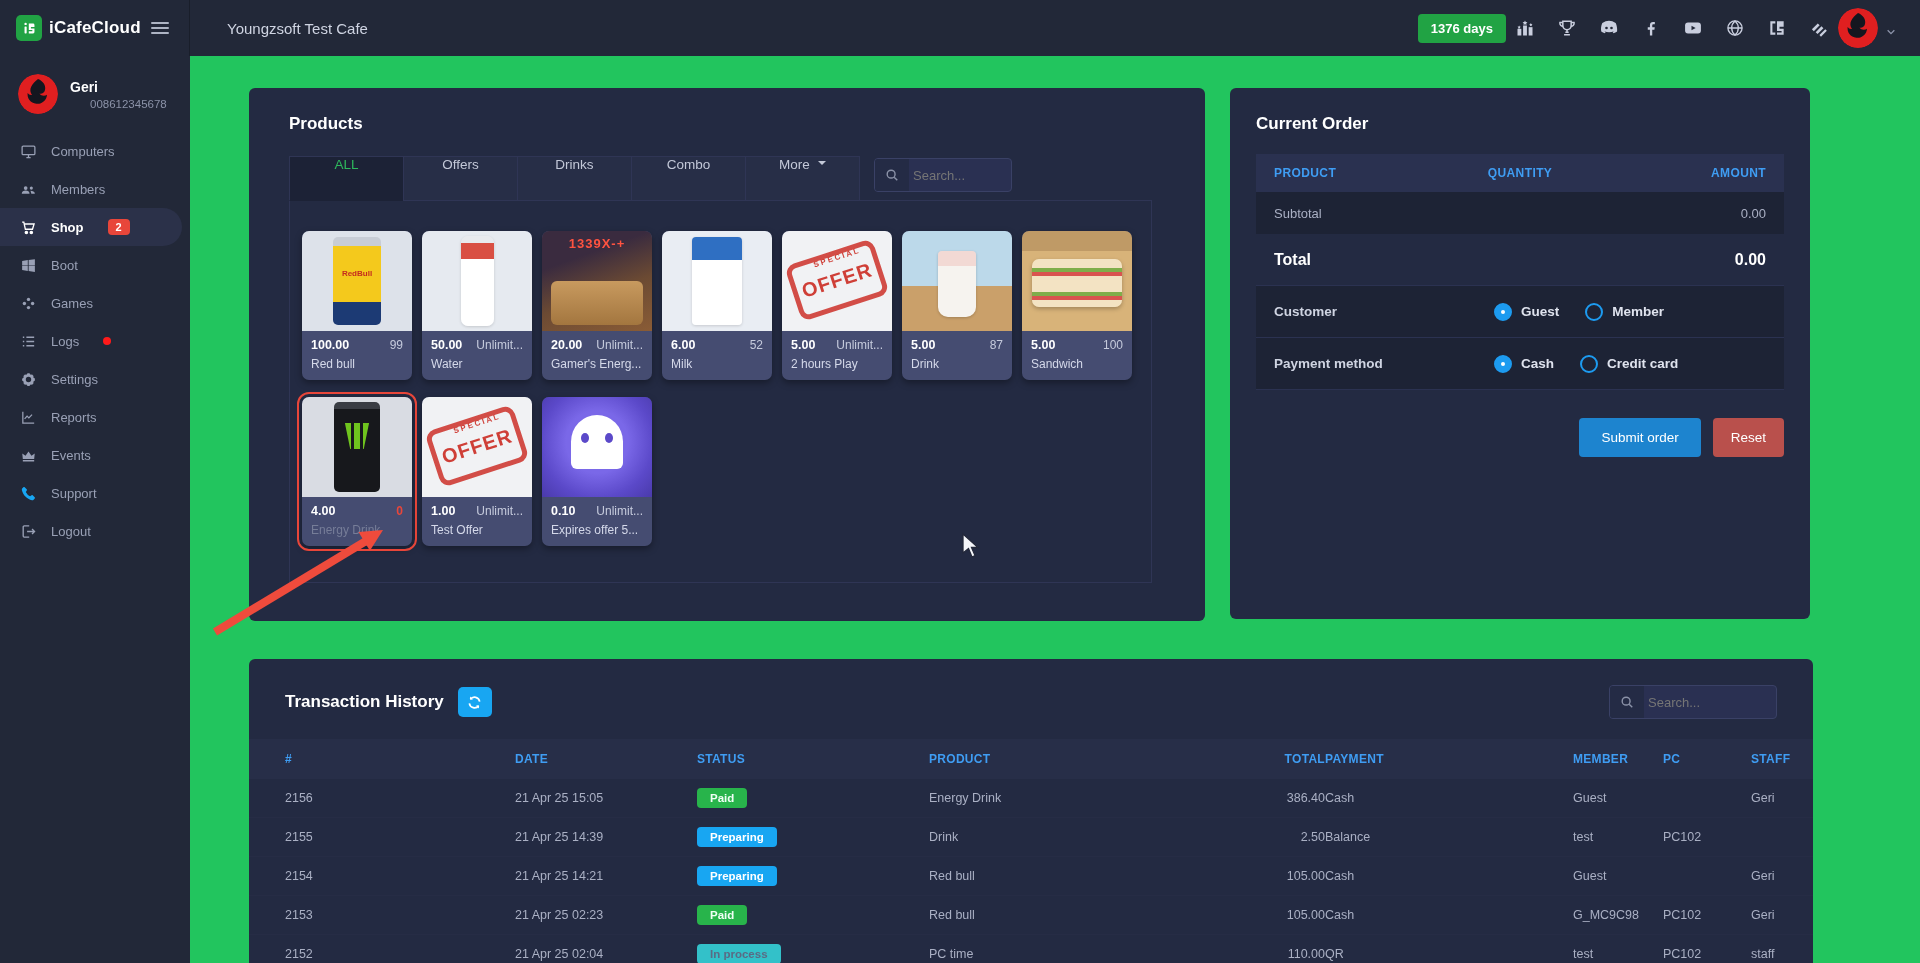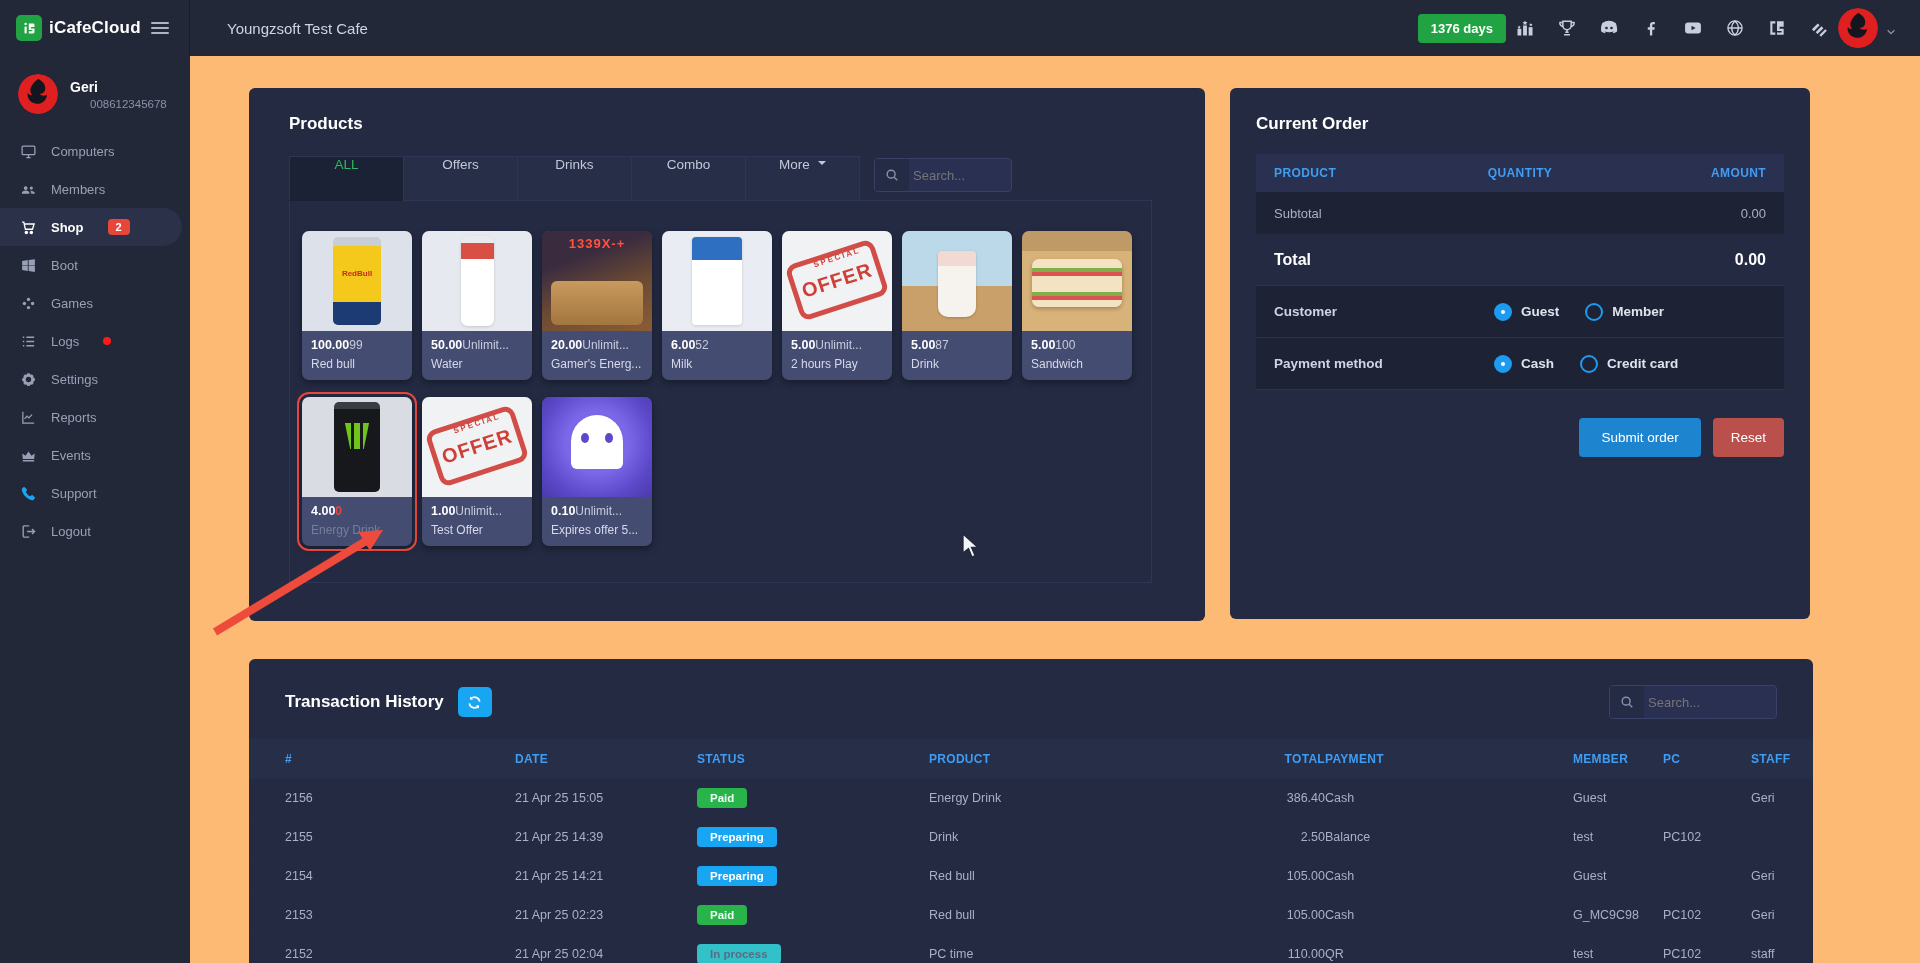--- a/index.html
+++ b/index.html
@@ -30,21 +30,21 @@
   .pf-name { font-weight:bold; color:#fff; font-size:14px; }
   .pf-phone { color:#8b92a8; font-size:11.5px; margin-top:3px;margin-left:20px; }
   .nav { margin-top:6px; }
   .nav-item { display:flex; align-items:center; gap:14px; height:38px; padding:0 20px; color:#99a0b5; font-size:13px; cursor:pointer; }
   .nav-item svg { width:17px; height:17px; flex:0 0 auto; }
   .nav-item.active { background:#2b3149; border-radius:0 22px 22px 0; color:#fff; font-weight:bold; margin-right:8px; }
   .nav-badge { background:#e8463a; color:#fff; font-size:11px; font-weight:bold; border-radius:4px; padding:2px 8px; margin-left:10px; }
   .nav-dot { width:8px; height:8px; border-radius:50%; background:#ff1a1a; margin-left:10px; }
   .nav-item .accent { color:#18a6f2; }
   
-  .main { position:absolute; left:190px; top:56px; right:0; bottom:0; background:#fdba74; overflow:hidden; }
+  .main { position:absolute; left:190px; top:56px; right:0; bottom:0; background:#22c55e; overflow:hidden; }
   .panel { background:#232a42; border-radius:6px; position:absolute; }
   .panel-title { font-size:17px; font-weight:bold; color:#fff; margin:0; }
   
   .products-panel { left:59px; top:32px; width:956px; height:533px; padding:26px 40px; }
   .tabs-row { display:flex; margin-top:22px; align-items:flex-start; }
   .tabs { display:flex; }
   .tab { width:115px; height:45px; display:flex; align-items:flex-start; justify-content:center; font-size:13.5px; color:#c3c8d8; background:#272e47; border:1px solid #2f3555; margin-left:-1px; cursor:pointer; }
   .tab:first-child { margin-left:0; }
   .tab.active { background:#1c2236; color:#2eb85c; border-bottom-color:#1c2236; }
   .caret { width:0; height:0; border:4px solid transparent; border-top-color:#c3c8d8; margin-left:8px; margin-top:4px; }
@@ -53,21 +53,21 @@
   .search .sic svg { width:14px; height:14px; }
   .search input { background:transparent; border:none; outline:none; color:#cfd4e2; font-size:13px; width:102px; padding:0 8px 0 4px; font-family:inherit; }
   .psearch { margin-left:14px; margin-top:2px; }
   .pbox { border:1px solid #2f3555; margin-top:-1px; width:863px; min-height:383px; padding:30px 12px 12px; display:flex; flex-wrap:wrap; gap:17px 10px; align-content:flex-start; }
   .card { width:110px; border-radius:7px; overflow:hidden; background:#454c71; box-shadow:0 3px 7px rgba(0,0,0,.35); cursor:pointer; position:relative; }
   .card.hl { outline:2px solid #e8463a; outline-offset:3px; }
   .pimg { height:100px; position:relative; overflow:hidden; }
   .pimg .inner { position:absolute; }
   .art-t { position:absolute; width:100%; text-align:center; pointer-events:none; }
   .pfoot { padding:7px 9px 9px; }
-  .prow { display:flex; justify-content:flex-start; align-items:baseline; }
+  .prow { display:flex; justify-content:space-between; align-items:baseline; }
   .pprice { font-weight:bold; color:#fff; font-size:12.5px; }
   .pstock { color:#c6cbdd; font-size:12px; }
   .pstock.zero { color:#e8463a; font-weight:bold; }
   .pname { color:#d5d9ea; font-size:12px; margin-top:5px; white-space:nowrap; overflow:hidden; text-overflow:ellipsis; }
   .card.sold .pname { color:#767d98; }
   
   .art-redbull { background:#dde2ea; }
   .art-redbull .inner { left:28%; top:6%; width:44%; height:88%; border-radius:5px; background:linear-gradient(180deg,#c8cdd6 0 10%,#f4c91c 10% 74%,#1c3a74 74%); }
   .art-redbull .art-t { top:38%; color:#c42b1f; font-size:8px; font-weight:bold; }
   .art-water { background:#e6eaf0; }

